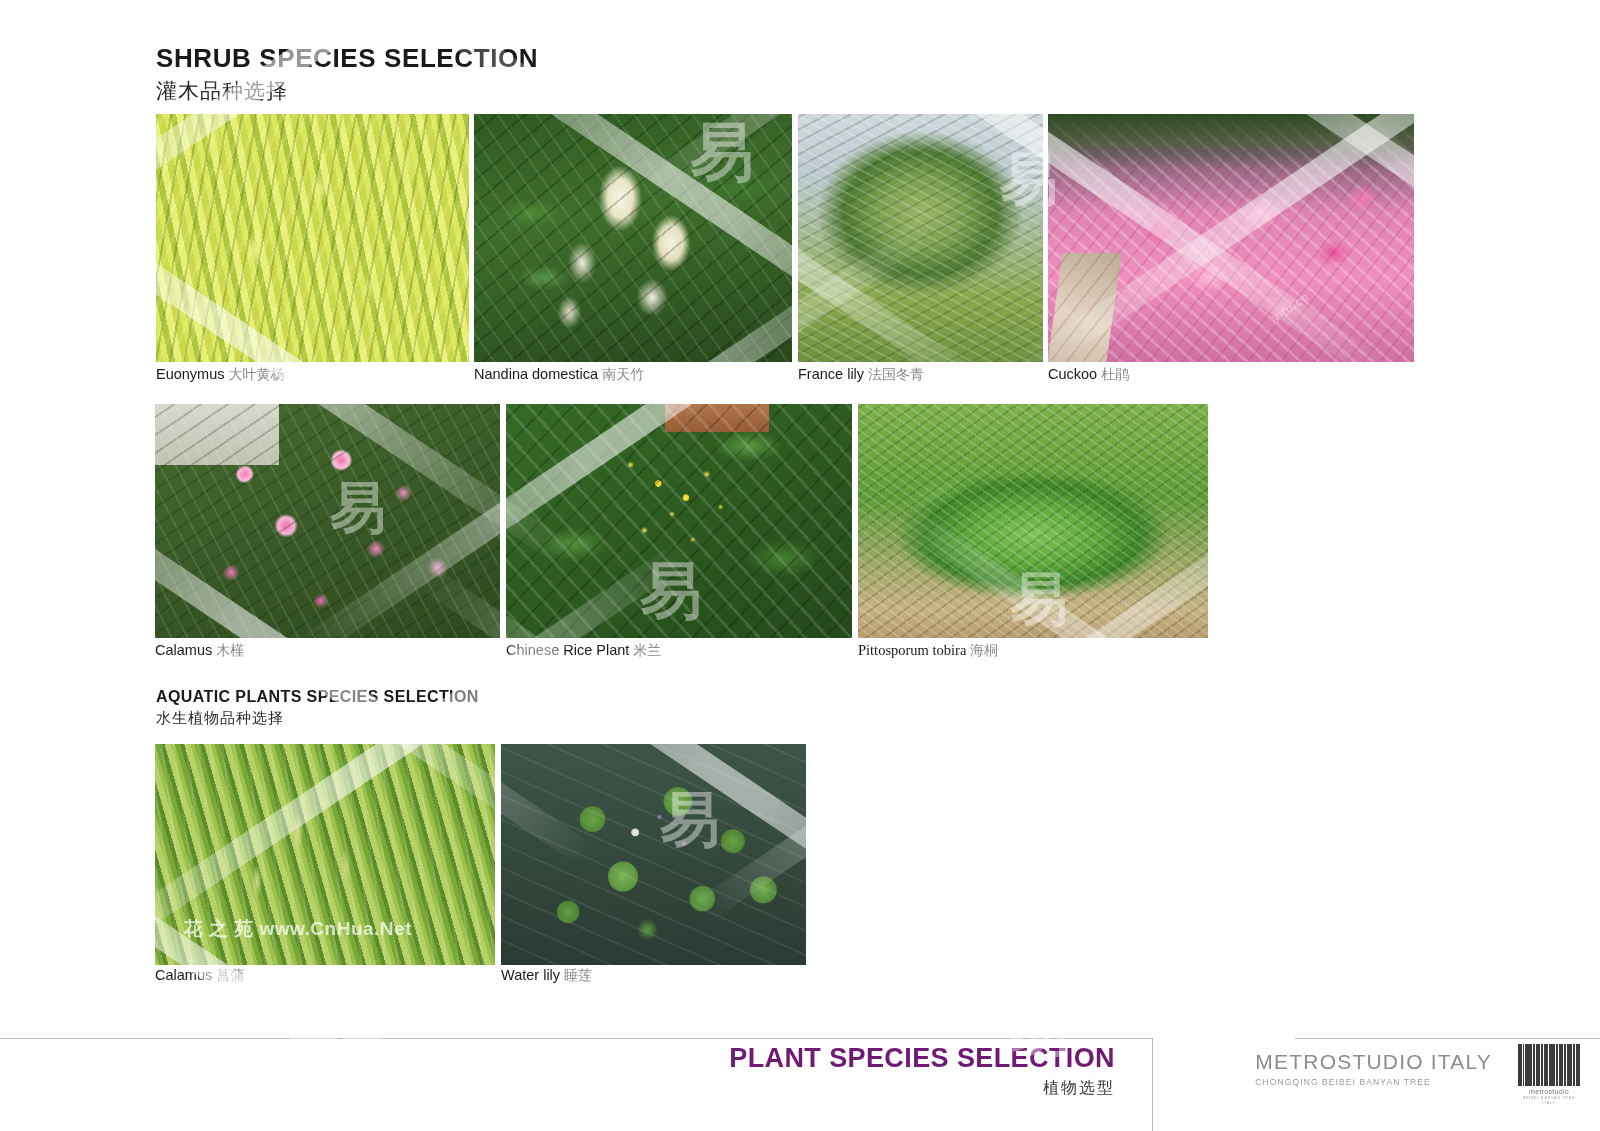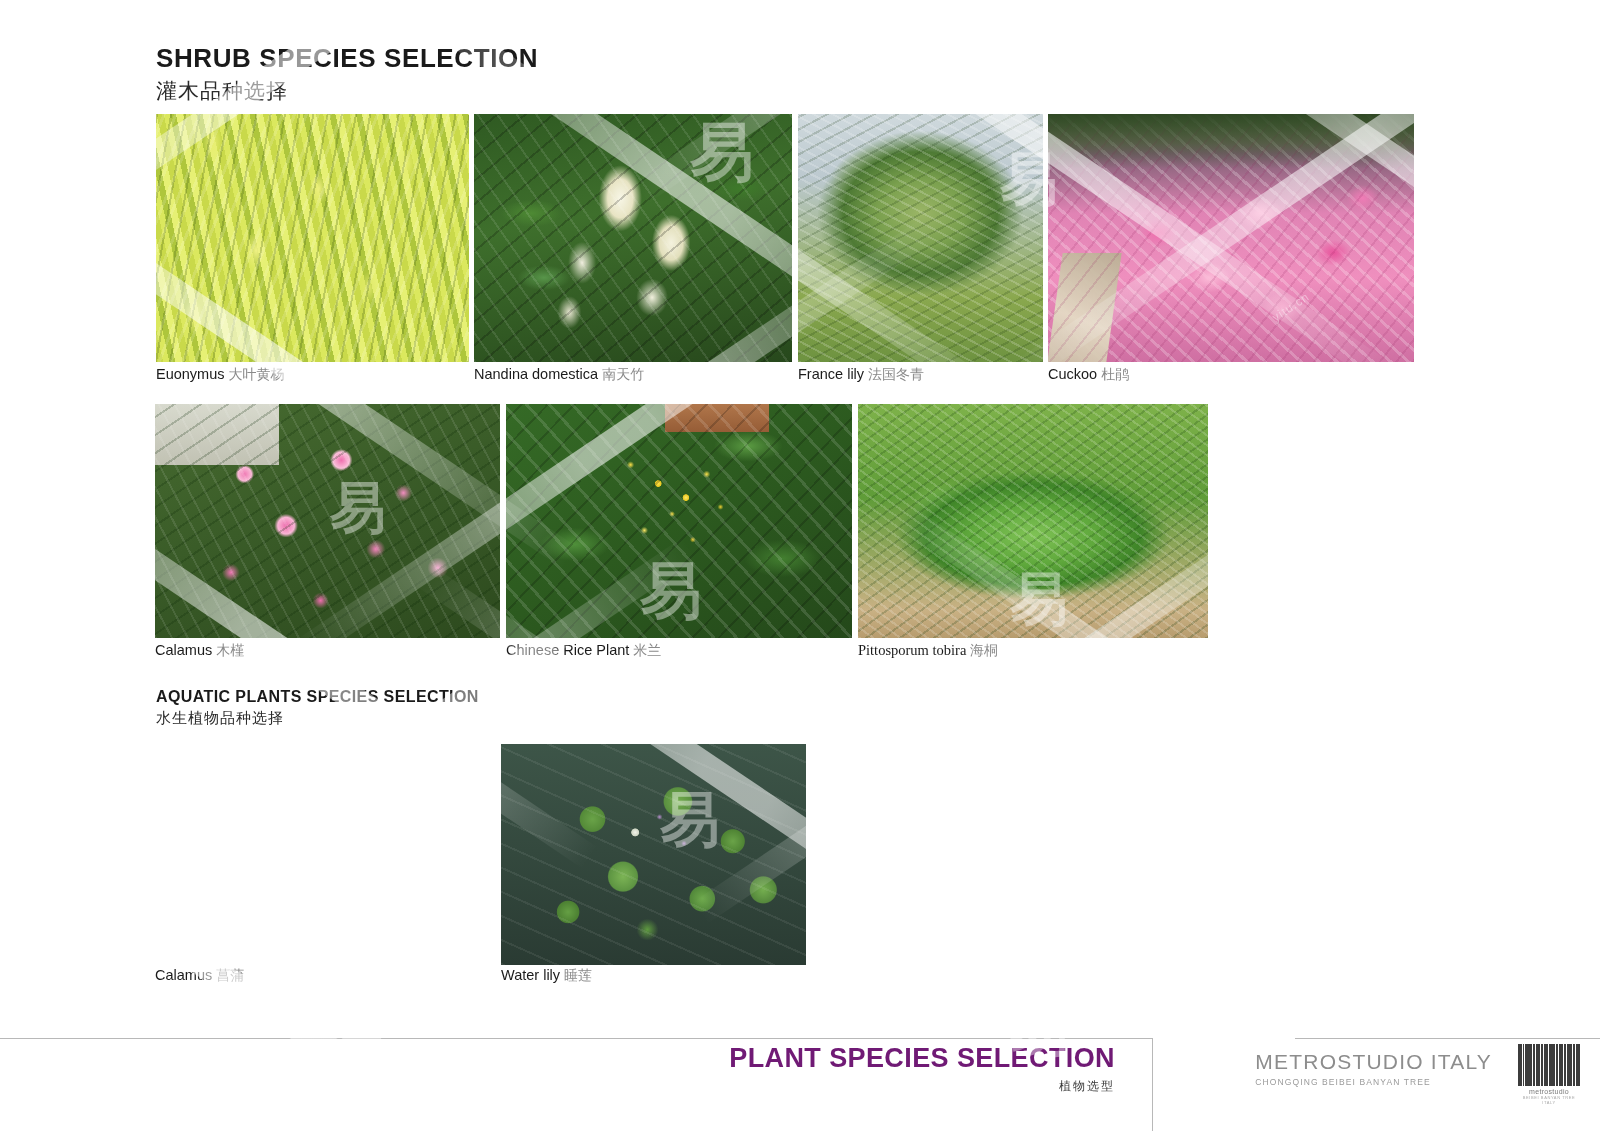--- a/index.html
+++ b/index.html
@@ -29,21 +29,21 @@
 
   .ph{position:absolute;overflow:hidden;background:#4a6b35;}
   .cap{position:absolute;font-size:14.5px;color:#1b1b1b;white-space:nowrap;}
   .cap .cn{color:#8a8a8a;font-size:14px;}
 
   
   .f-rule{position:absolute;height:1px;background:#b8b8b8;}
   .f-vrule{position:absolute;width:1px;background:#b8b8b8;}
   .foot-title{position:absolute;right:485px;top:1045px;text-align:right;}
   .foot-en{font-size:27px;font-weight:700;letter-spacing:.4px;color:#701a75;line-height:1;}
-  .foot-cn{font-size:12px;color:#3a3a3a;margin-top:6px;letter-spacing:2px;}
+  .foot-cn{font-size:16px;color:#3a3a3a;margin-top:6px;letter-spacing:2px;}
   .logo-blk{position:absolute;right:108px;top:1050px;text-align:left;}
   .logo-main{font-size:21px;color:#8d8d8d;letter-spacing:1.2px;font-weight:400;}
   .logo-sub{font-size:8.5px;color:#9a9a9a;letter-spacing:1.1px;margin-top:3px;}
   .barcode{position:absolute;right:20px;top:1044px;width:62px;height:56px;}
   .barcode .bars{height:42px;display:flex;gap:1px;}
   .barcode .bars i{display:block;background:#3c3c3c;flex:1;}
   .bc-cap{font-size:7px;color:#7a7a7a;text-align:center;letter-spacing:.3px;margin-top:2px;}
   .bc-cap2{font-size:4px;color:#aaa;text-align:center;letter-spacing:.6px;}
 
   
@@ -251,20 +251,26 @@
   <div class="cap" style="left:858px;top:642px;font-family:Liberation Serif, serif;">
     <span>Pittosporum tobira</span>
     <span class="cn">海桐</span>
   </div>
 
   <div class="sec2-title">
     <div class="sec2-en">AQUATIC PLANTS SPECIES SELECTION</div>
     <div class="sec2-cn">水生植物品种选择</div>
   </div>
 
+  <div class="ph" style="left:155px;top:744px;width:340px;height:221px;">
+    <div class="tex calamus"></div>
+    <div style="position:absolute;left:42%;top:78%;transform:translate(-50%,0);
+                font-size:19px;font-weight:700;color:rgba(255,255,255,.72);
+                white-space:nowrap;letter-spacing:.5px;">花 之 苑 www.CnHua.Net</div>
+  </div>
   <div class="cap" style="left:155px;top:967px;">
     <span>Calamus</span>
     <span class="cn">菖蒲</span>
   </div>
 
   <div class="ph" style="left:501px;top:744px;width:305px;height:221px;">
     <div class="tex lily"></div>
   </div>
   <div class="cap" style="left:501px;top:967px;">
     <span>Water lily</span>

